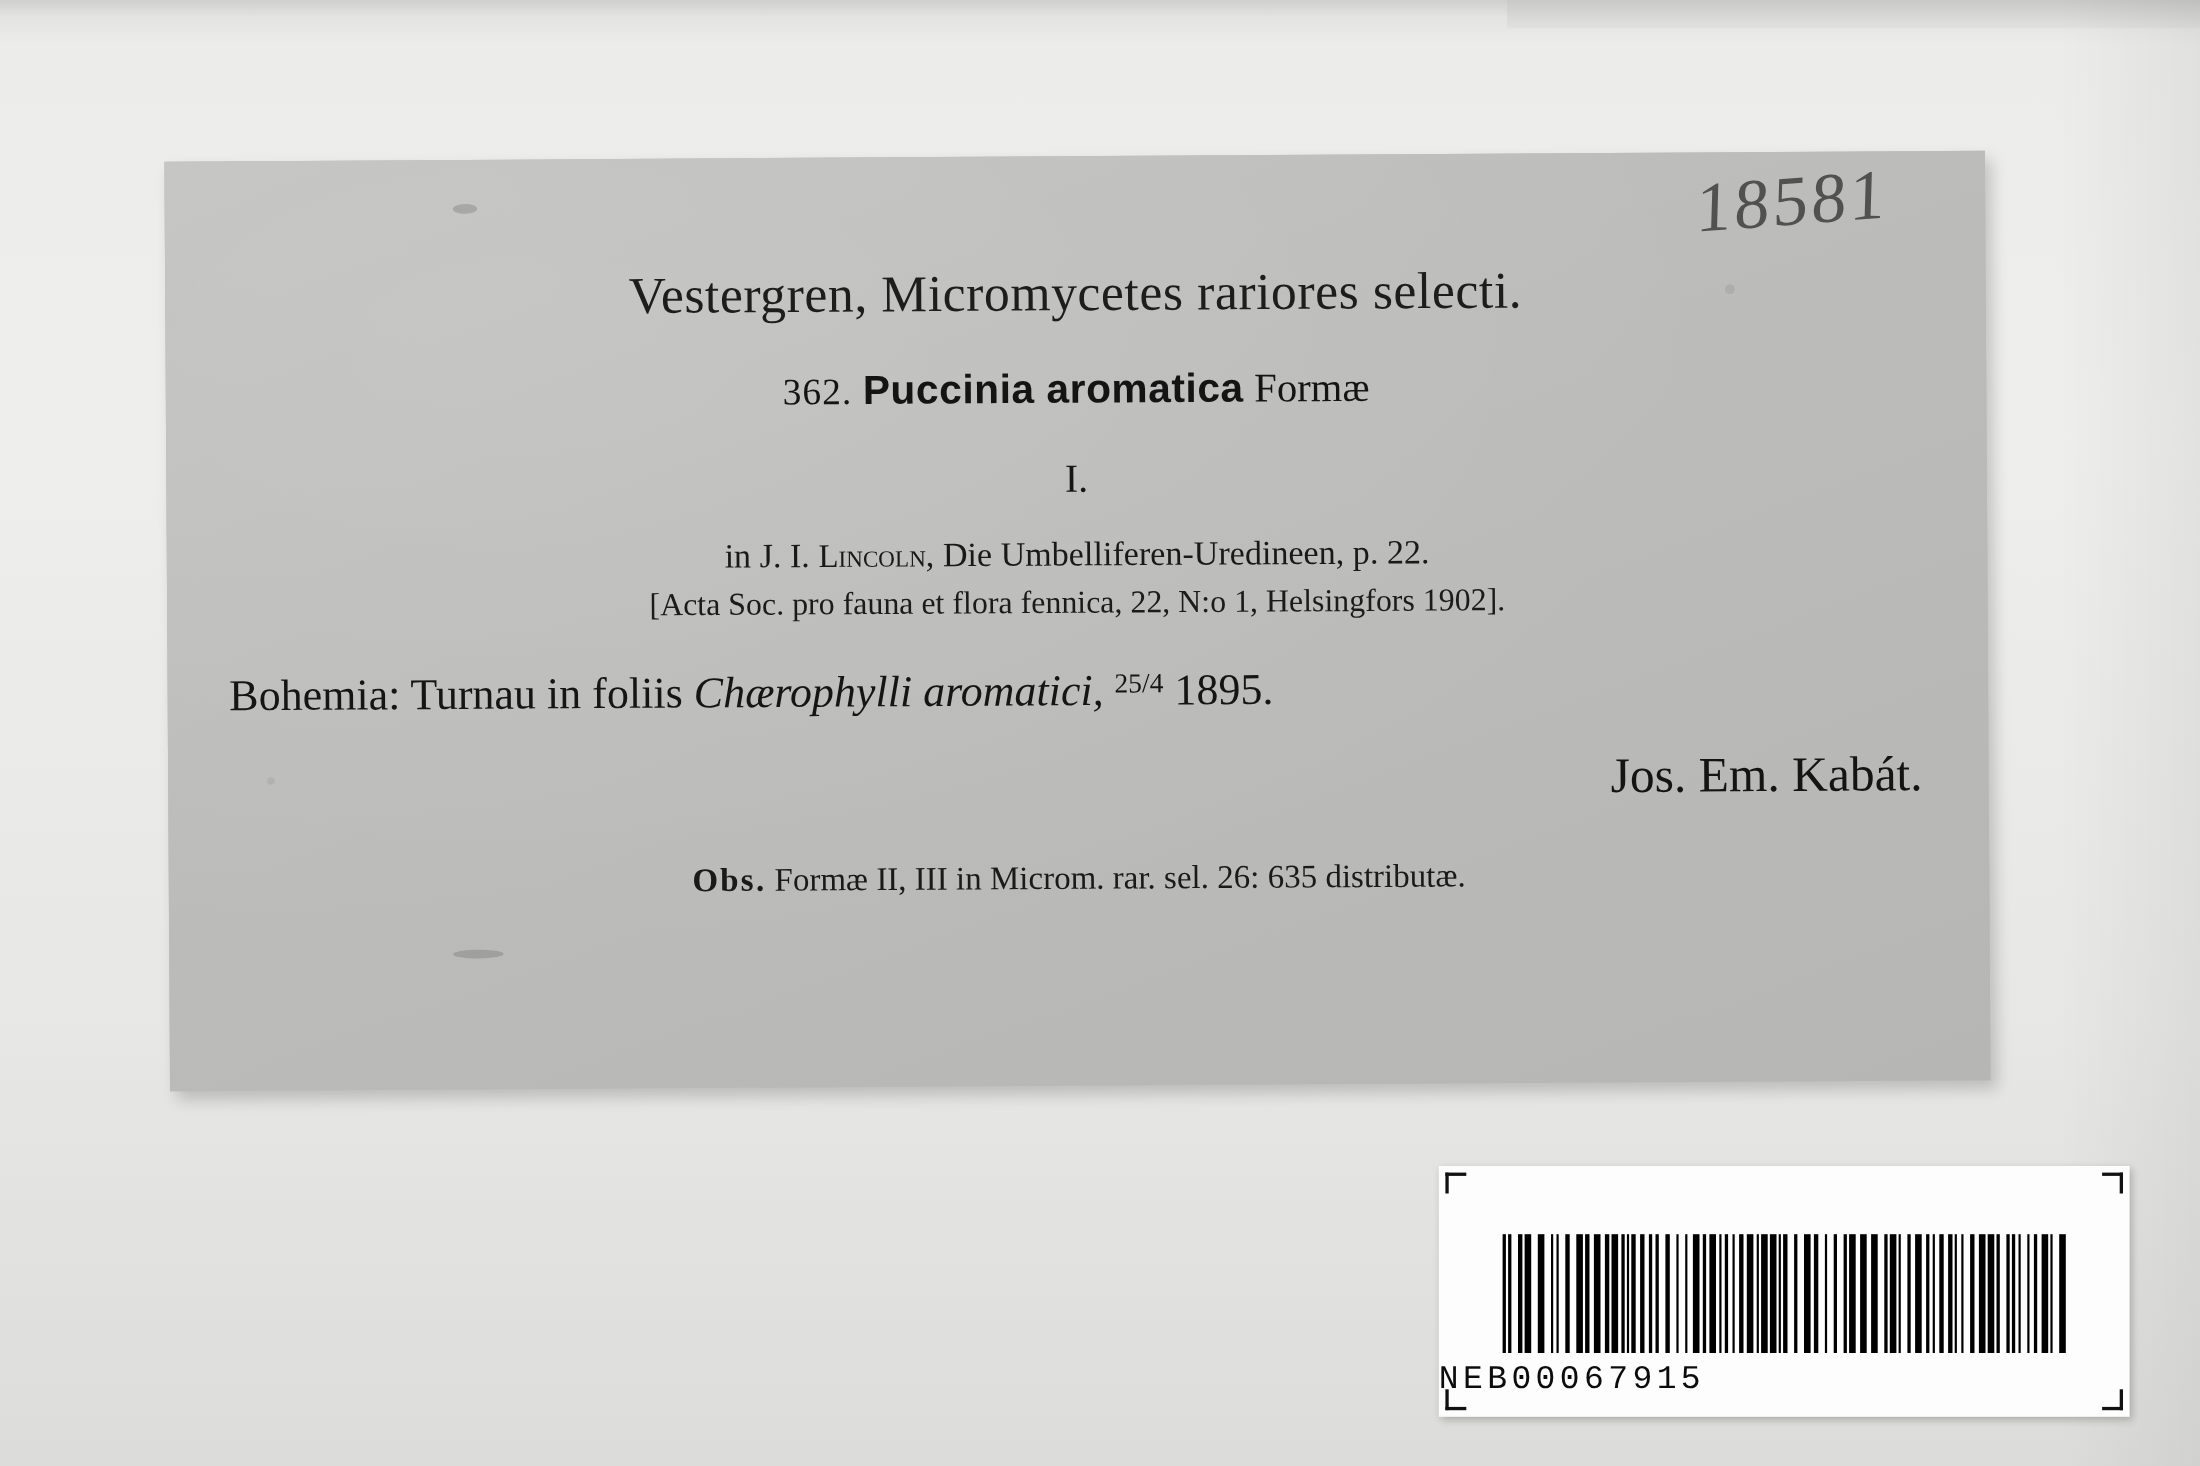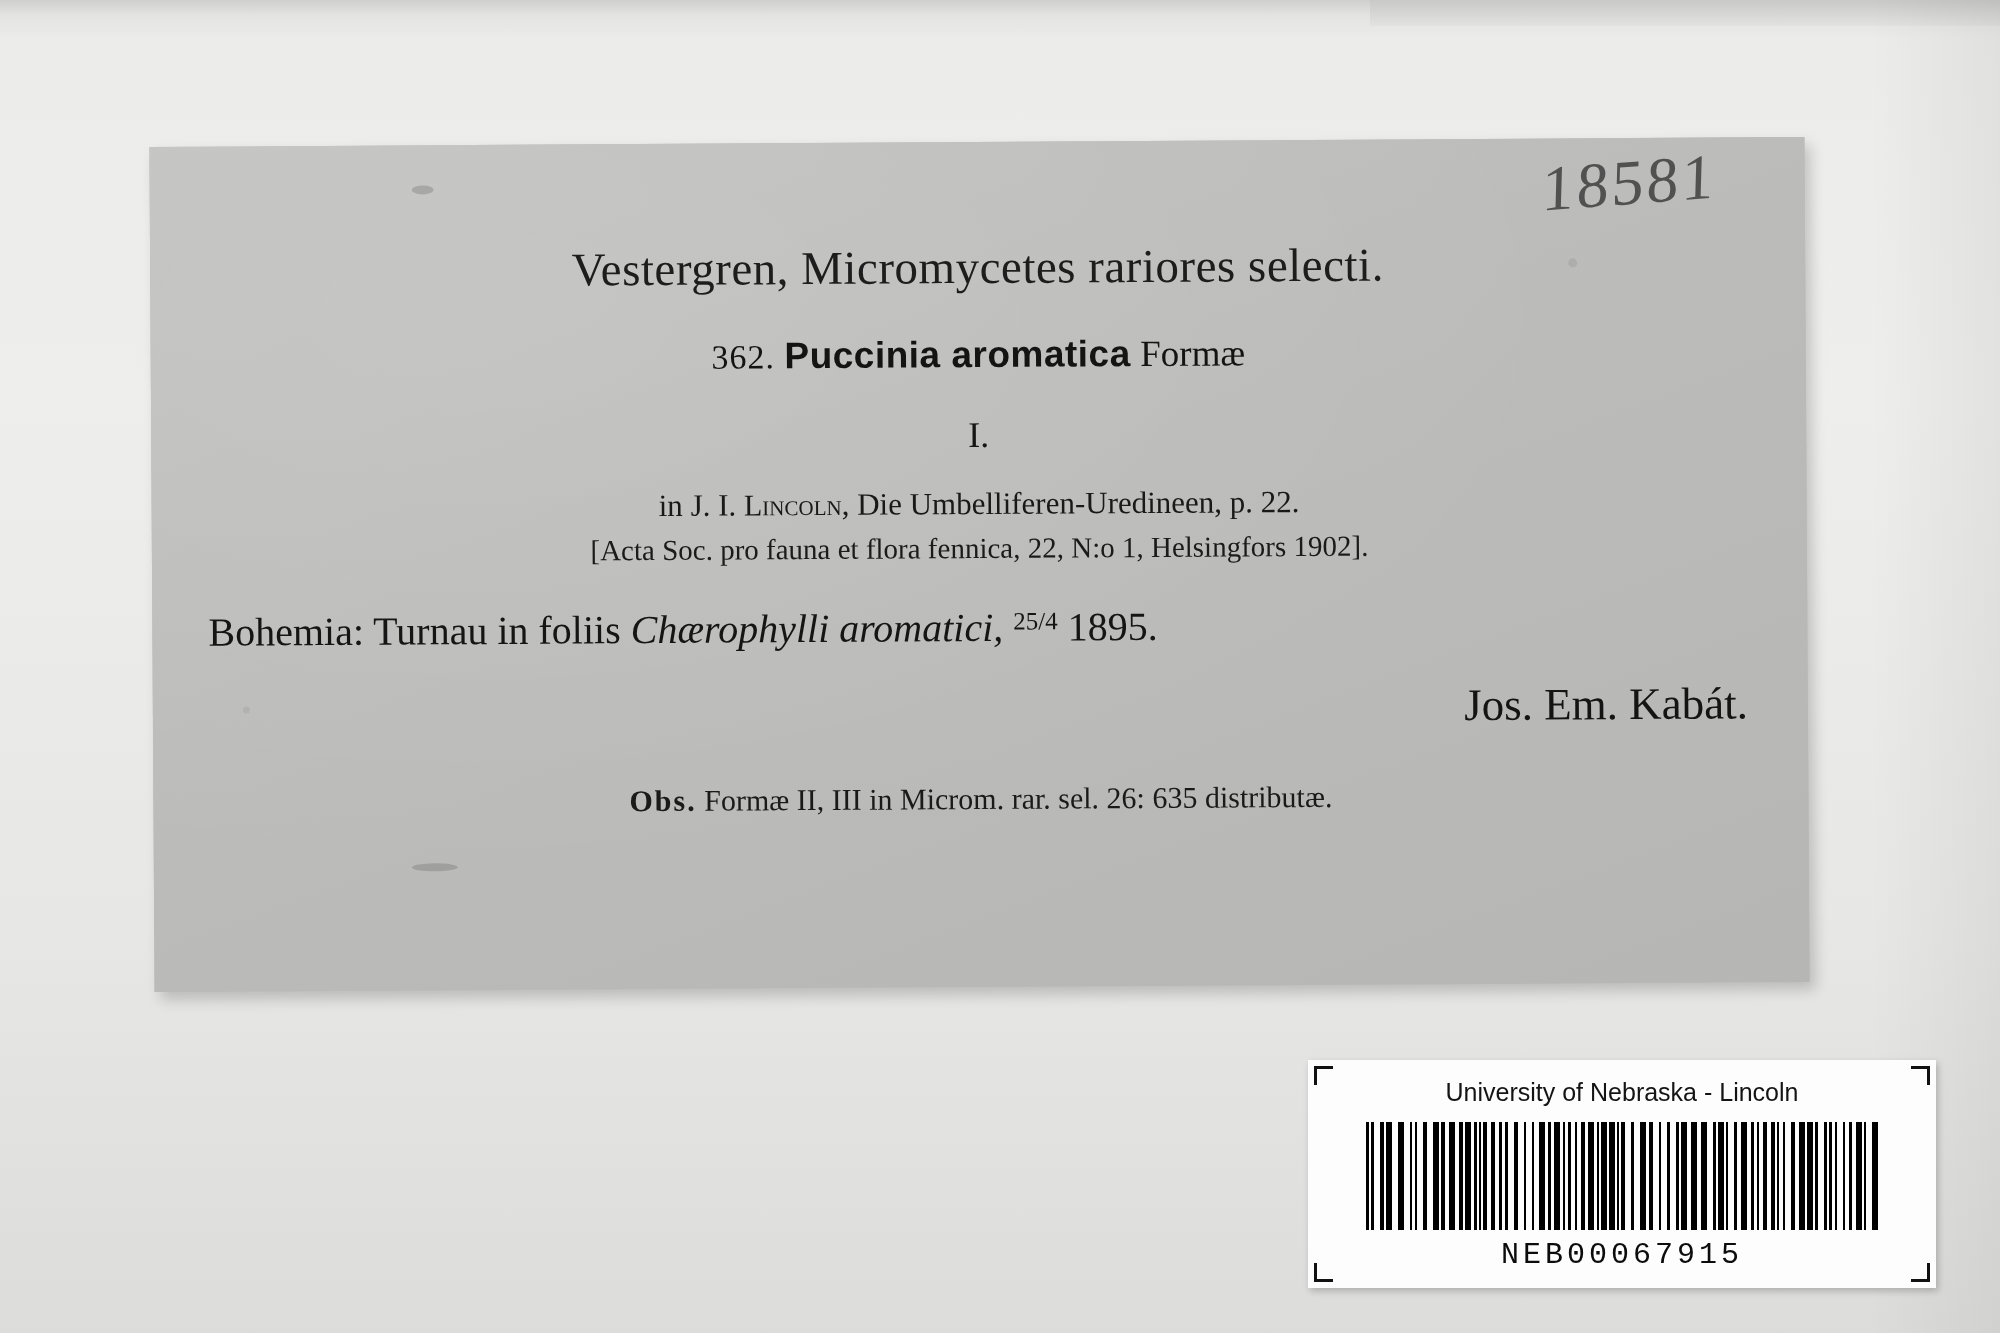--- a/index.html
+++ b/index.html
@@ -221,21 +221,20 @@
     align-items: stretch;
     gap: 0;
   }
   .bars i { display: block; height: 100%; background: #000; }
   .bars i.w { background: transparent; }
 
   .barnum {
     position: absolute;
     left: 0; right: 0;
     bottom: 16px;
-    text-align: center;
     font-family: "Liberation Mono", monospace;
     font-size: 30px;
     letter-spacing: 4px;
     color: #0c0c0c;
   }
 </style>
 </head>
 <body>
 
 <div id="sheet">
@@ -283,21 +282,20 @@
       <div class="speck" style="left:90px;  top:560px; width:7px; height:7px; opacity:0.4;"></div>
     </div>
   </div>
 
   <div id="barcode-label">
     <div class="corner tl"></div>
     <div class="corner tr"></div>
     <div class="corner bl"></div>
     <div class="corner br"></div>
 
-    <div class="inst">University of Nebraska - Lincoln</div>
 
     <div class="bars" id="barcode-bars">
         <i style="width: 3px;"></i>
         <i class="w" style="width: 2px;"></i>
         <i style="width: 3px;"></i>
         <i class="w" style="width: 6px;"></i>
         <i style="width: 4px;"></i>
         <i class="w" style="width: 2px;"></i>
         <i style="width: 6px;"></i>
         <i class="w" style="width: 6px;"></i>

